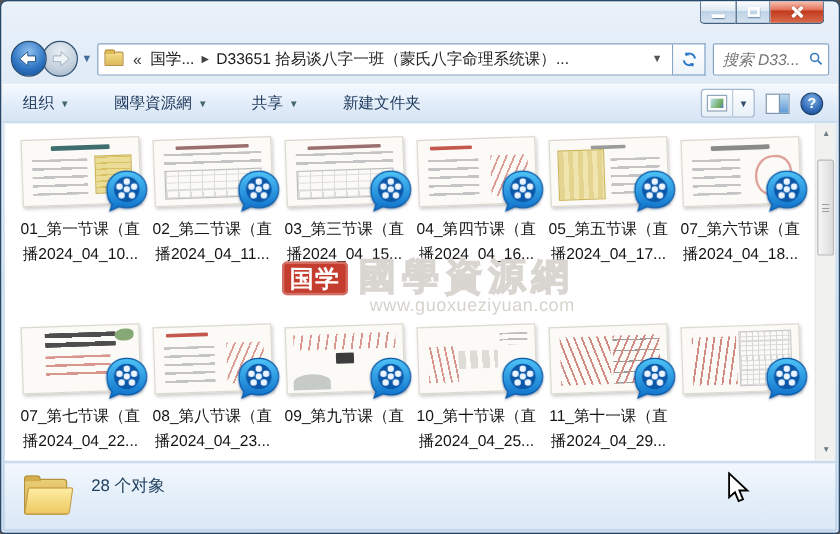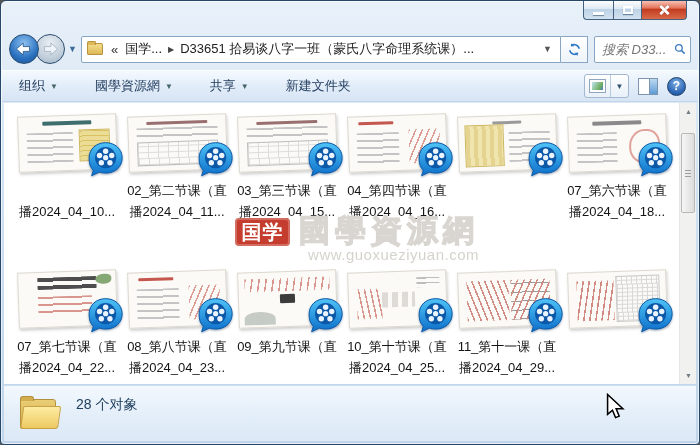--- a/index.html
+++ b/index.html
@@ -266,21 +266,21 @@
         <path d="M20 2c9.4 0 16.5 6.4 16.5 15.2S29.4 32.4 20 32.4c-2.3 0-4.4-.4-6.3-1L6 35l1.7-5.4c-2.6-2.6-4.2-5.8-4.2-12.4C3.5 8.4 10.6 2 20 2z" fill="url(#pg)" stroke="#0a5aa8" stroke-width="1"></path>
         <circle cx="20" cy="17" r="10.6" fill="#0b57a8"></circle>
         <circle cx="20" cy="17" r="2.6" fill="#eaf4ff"></circle>
         <circle cx="20" cy="10.6" r="2.7" fill="#eaf4ff"></circle>
         <circle cx="26.1" cy="14.8" r="2.7" fill="#eaf4ff"></circle>
         <circle cx="24.3" cy="22" r="2.7" fill="#eaf4ff"></circle>
         <circle cx="15.7" cy="22" r="2.7" fill="#eaf4ff"></circle>
         <circle cx="13.9" cy="14.8" r="2.7" fill="#eaf4ff"></circle>
       </svg>
     </div>
-    <div class="t-label"><br><span>播2024_04_10...</span></div>
+    <div class="t-label"><span>01_第一节课（直</span><br><span>播2024_04_10...</span></div>
   </div>
 
   <div class="tile">
     <div class="thumb v2">
       <i class="d1"></i>
       <i class="d2"></i>
       <i class="d3"></i>
       <svg class="player" viewBox="0 0 40 40">
         <defs>
                 <linearGradient id="pg" x1="0" y1="0" x2="0" y2="1">
@@ -366,20 +366,21 @@
         <path d="M20 2c9.4 0 16.5 6.4 16.5 15.2S29.4 32.4 20 32.4c-2.3 0-4.4-.4-6.3-1L6 35l1.7-5.4c-2.6-2.6-4.2-5.8-4.2-12.4C3.5 8.4 10.6 2 20 2z" fill="url(#pg)" stroke="#0a5aa8" stroke-width="1"></path>
         <circle cx="20" cy="17" r="10.6" fill="#0b57a8"></circle>
         <circle cx="20" cy="17" r="2.6" fill="#eaf4ff"></circle>
         <circle cx="20" cy="10.6" r="2.7" fill="#eaf4ff"></circle>
         <circle cx="26.1" cy="14.8" r="2.7" fill="#eaf4ff"></circle>
         <circle cx="24.3" cy="22" r="2.7" fill="#eaf4ff"></circle>
         <circle cx="15.7" cy="22" r="2.7" fill="#eaf4ff"></circle>
         <circle cx="13.9" cy="14.8" r="2.7" fill="#eaf4ff"></circle>
       </svg>
     </div>
+    <div class="t-label"><span>05_第五节课（直</span><br><span>播2024_04_17...</span></div>
   </div>
 
   <div class="tile">
     <div class="thumb v5">
       <i class="d1"></i>
       <i class="d2"></i>
       <i class="d3"></i>
       <svg class="player" viewBox="0 0 40 40">
         <defs>
                 <linearGradient id="pg" x1="0" y1="0" x2="0" y2="1">

